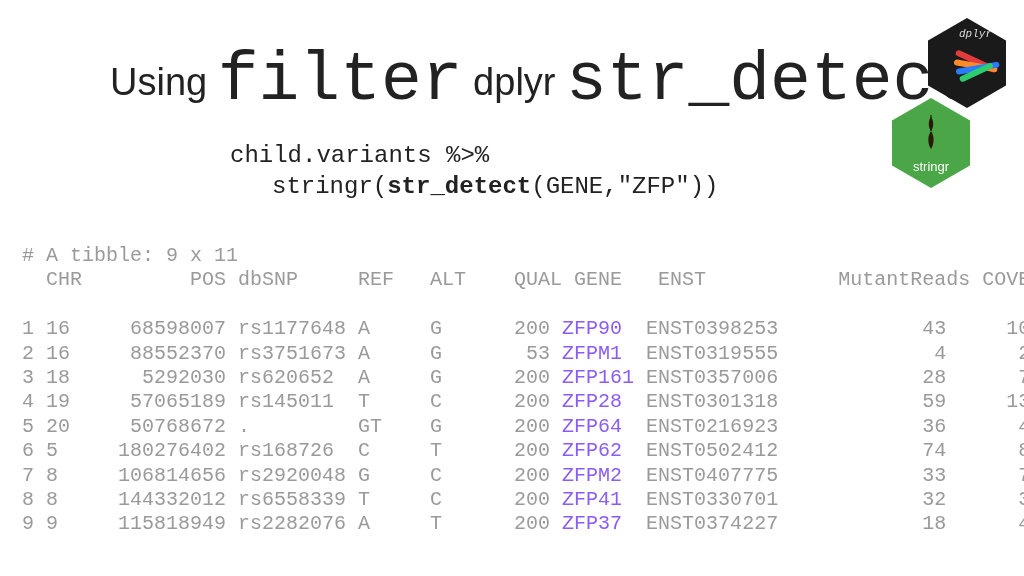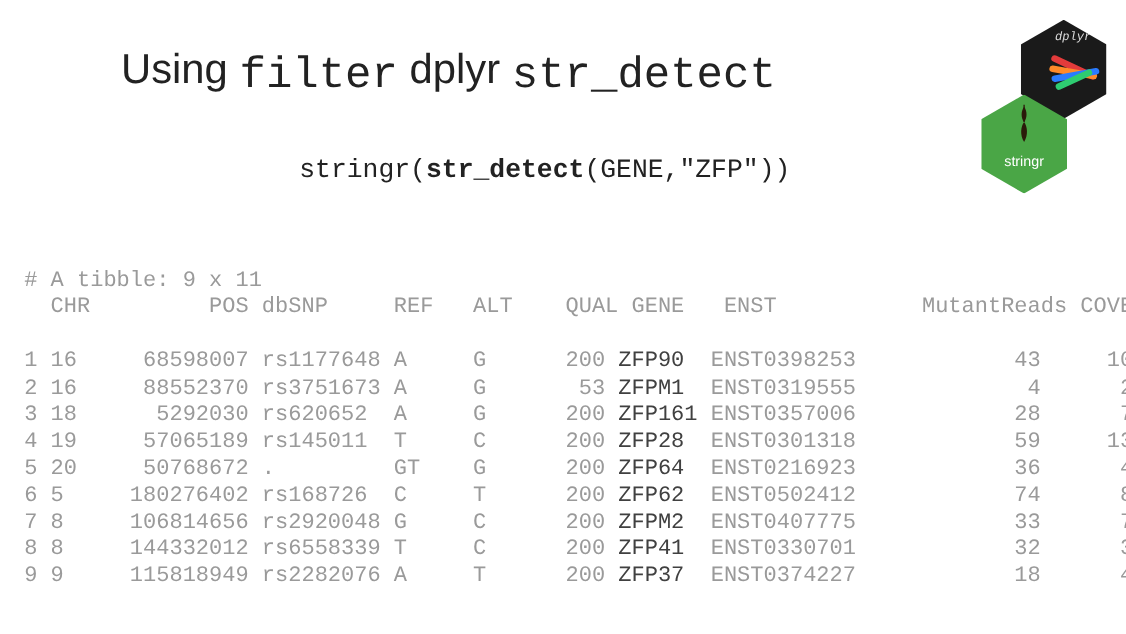--- a/index.html
+++ b/index.html
@@ -16,42 +16,42 @@
   .title {
     position: absolute;
     top: 42px;
     left: 110px;
     font-size: 38px;
     color: #222;
     white-space: nowrap;
   }
   .title .kw {
     font-family: "Consolas", "Menlo", "Courier New", monospace;
-    font-size: 40px;
+    font-size: 68px;
     vertical-align: -4px;
   }
   .code-block {
     position: absolute;
     top: 140px;
     left: 230px;
     font-size: 24px;
     line-height: 1.3;
     color: #222;
   }
   .code-block .indent { display: inline-block; width: 42px; }
   .output {
     position: absolute;
     top: 244px;
     left: 22px;
     font-size: 20px;
     line-height: 1.22;
     white-space: pre;
     color: #9a9a9a;
   }
-  .output .hl { color: #404040; font-weight: 400; }
+  .output .hl { color: #8b5cf6; font-weight: 400; }
   .hexes {
     position: absolute;
     top: 18px;
     right: 14px;
     width: 130px;
     height: 170px;
   }
   .hex {
     position: absolute;
     width: 78px;
@@ -60,27 +60,27 @@
   }
   .hex.dplyr {
     top: 0;
     right: 4px;
     background: #1a1a1a;
     display: flex;
     align-items: center;
     justify-content: flex-end;
   }
   .hex.stringr {
-    top: 68px;
+    top: 80px;
     right: 40px;
     background: #4aa646;
     display: flex;
     flex-direction: column;
     align-items: center;
-    justify-content: center;
+    justify-content: flex-end;
     padding-bottom: 14px;
     box-sizing: border-box;
   }
   .dplyr-label {
     position: absolute;
     top: 10px;
     right: 14px;
     font-family: "Consolas","Courier New",monospace;
     font-style: italic;
     font-size: 11px;
@@ -133,20 +133,21 @@
       <svg viewBox="0 0 20 40">
         <path d="M10 2 C7 6 7 12 10 16 C7 20 6 28 10 34 C14 28 13 20 10 16 C13 12 13 6 10 2 Z" fill="#2b1a0a"></path>
         <line x1="10" y1="0" x2="10" y2="16" stroke="#2b1a0a" stroke-width="1.2"></line>
       </svg>
     </div>
     <span class="stringr-label">stringr</span>
   </div>
 </div>
 
 <div class="code-block mono">
+  <div>child.variants %&gt;%</div>
   <div><span class="indent"></span><span>stringr(</span><b>str_detect</b><span>(GENE,"ZFP"))</span></div>
 </div>
 
 <div class="output mono" id="tibble-out"># A tibble: 9 x 11
   CHR         POS dbSNP     REF   ALT    QUAL GENE   ENST           MutantReads COVERAGE MutantReadPerce~
   <chr>     <dbl> <chr>     <chr> <chr> <dbl> <chr>  <chr>                <dbl>    <dbl>            <dbl>
 1 16     68598007 rs1177648 A     G      200 <span class="hl">ZFP90  </span>ENST0398253            43     100              43
 2 16     88552370 rs3751673 A     G       53 <span class="hl">ZFPM1  </span>ENST0319555             4      23              17
 3 18      5292030 rs620652  A     G      200 <span class="hl">ZFP161 </span>ENST0357006            28      71              39
 4 19     57065189 rs145011  T     C      200 <span class="hl">ZFP28  </span>ENST0301318            59     137              43

